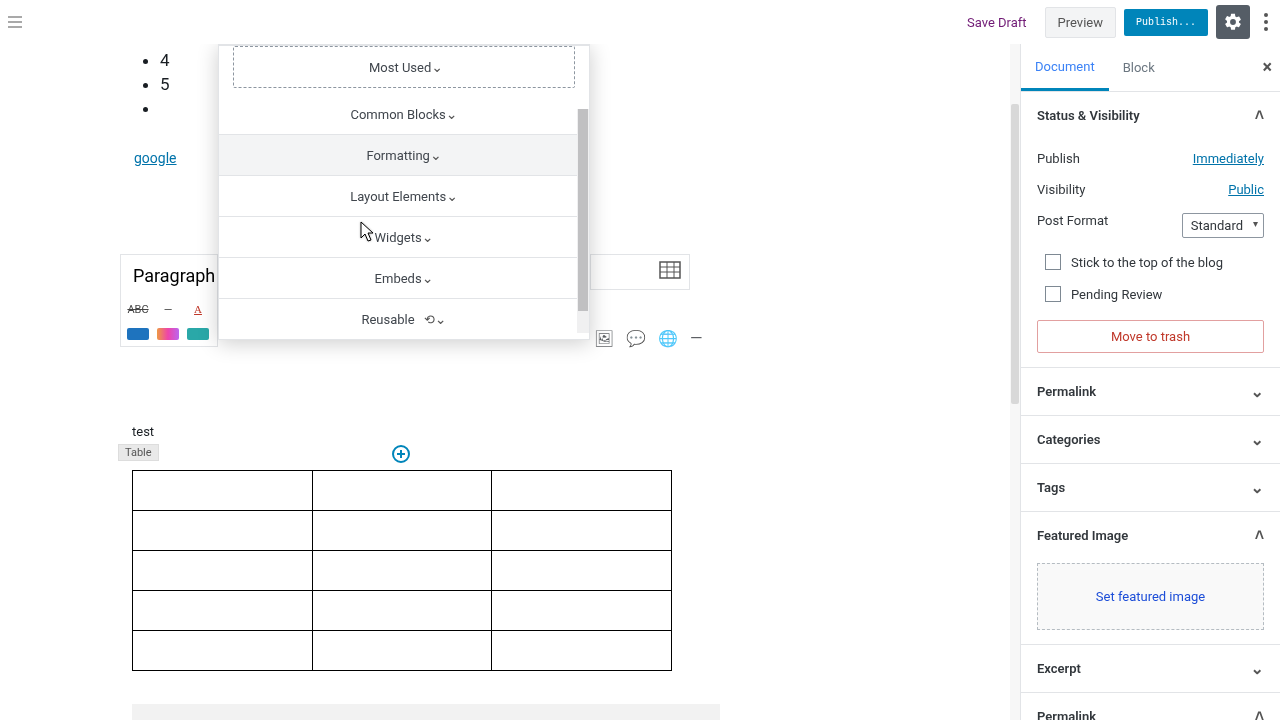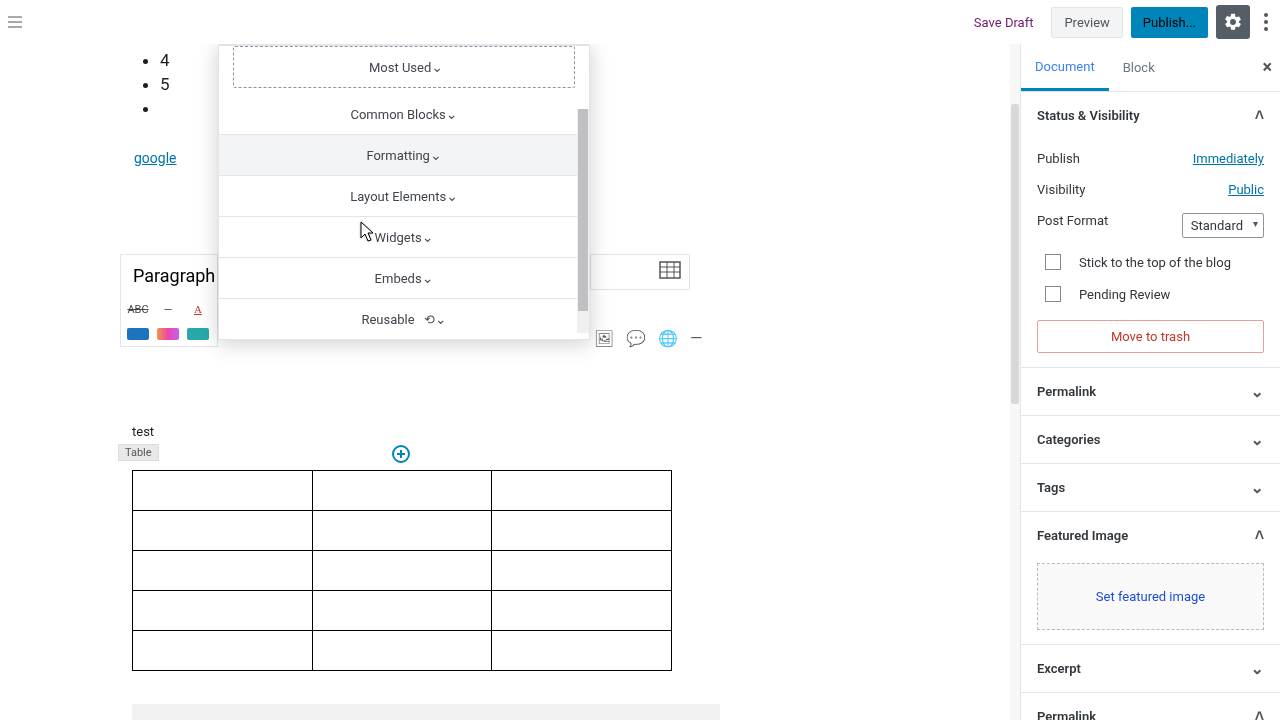--- a/index.html
+++ b/index.html
@@ -6,21 +6,21 @@
   body { width: 1280px; height: 720px; overflow: hidden; background: #fff; color: #191e23; position: relative; }
 
   
   .topbar { position: absolute; top: 0; left: 0; right: 0; height: 44px; display: flex; align-items: center; justify-content: space-between; padding: 0 6px; background: #fff; }
   .topbar-left { display: flex; align-items: center; gap: 6px; }
   .topbar-right { display: flex; align-items: center; gap: 8px; }
   .menu-icon { width: 20px; height: 20px; display: flex; flex-direction: column; justify-content: center; gap: 3px; padding: 2px; opacity: .5; cursor: pointer; }
   .menu-icon .bar { height: 2px; background: #555; width: 14px; }
   .btn-link { color: #701a75; background: none; border: none; font-size: 13px; padding: 8px 10px; cursor: pointer; }
   .btn-secondary { background: #f3f4f5; border: 1px solid #e2e4e7; color: #555; font-size: 13px; padding: 7px 12px; cursor: pointer; border-radius: 2px; }
-  .btn-primary { background: #0085ba; color: #000000; border: none; font-size: 13px; padding: 8px 12px; cursor: pointer; border-radius: 2px; }
+  .btn-primary { background: #0085ba; color: #ffffff; border: none; font-size: 10px; padding: 8px 12px; cursor: pointer; border-radius: 2px; font-family: Liberation Mono, monospace; }
   .icon-btn { width: 34px; height: 34px; display: flex; align-items: center; justify-content: center; border-radius: 3px; cursor: pointer; }
   .icon-btn.gear { background: #555d66; color: #fff; }
   .gear svg { fill: #fff; }
   .vdots { display: flex; flex-direction: column; gap: 3px; padding: 6px; cursor: pointer; }
   .vdots span { width: 4px; height: 4px; background: #555; border-radius: 50%; }
 
   
   .canvas { position: absolute; top: 44px; left: 0; right: 260px; bottom: 0; background: #fff; overflow: hidden; }
   .mini-scroll { position: absolute; top: 44px; right: 260px; width: 10px; height: 100%; background: #f7f7f7; }
   .mini-scroll .thumb { position: absolute; left: 1px; right: 1px; top: 60px; height: 300px; background: #d8d8d8; border-radius: 2px; }
@@ -83,21 +83,21 @@
   .sb-tab { padding: 14px 14px; color: #6c7781; cursor: pointer; font-size: 13px; }
   .sb-tab.active { color: #3b82f6; border-bottom: 3px solid #0085ba; }
   .sb-close { position: absolute; right: 8px; top: 12px; font-size: 18px; color: #555; cursor: pointer; font-weight: bold; }
   .panel { border-bottom: 1px solid #e2e4e7; }
   .panel-hd { display: flex; justify-content: space-between; align-items: center; padding: 14px 16px; font-weight: 600; cursor: pointer; }
   .panel-body { padding: 4px 16px 14px; }
   .kv { display: flex; justify-content: space-between; padding: 8px 0; font-size: 13px; }
   .kv a { color: #0073aa; text-decoration: underline; }
   .select { border: 1px solid #8d96a0; padding: 4px 20px 4px 8px; font-size: 13px; background: #fff; position: relative; border-radius: 2px;}
   .select::after { content: "▾"; position: absolute; right: 5px; top: 4px; font-size: 10px; color: #555; }
-  .check-row { display: flex; align-items: center; gap: 18px; padding: 8px 8px; }
+  .check-row { display: flex; align-items: center; gap: 10px; padding: 8px 8px; }
   .cb { width: 16px; height: 16px; border: 1px solid #7e8993; background: #fff; display: inline-block; flex-shrink: 0; }
   .trash-btn { width: 100%; border: 1px solid #e2a0a0; background: #fff; color: #c0392b; font-size: 13px; padding: 8px; cursor: pointer; margin-top: 10px; border-radius: 2px; }
   .feat-btn { width: 100%; border: 1px dashed #b5bcc2; background: #f9f9f9; color: #1d4ed8; font-size: 13px; padding: 25px; cursor: pointer; }
   .panel-hd .chev { font-size: 16px; color: #555; }
 </style>
 </head>
 <body>
 
 <div class="topbar">
   <div class="topbar-left">

